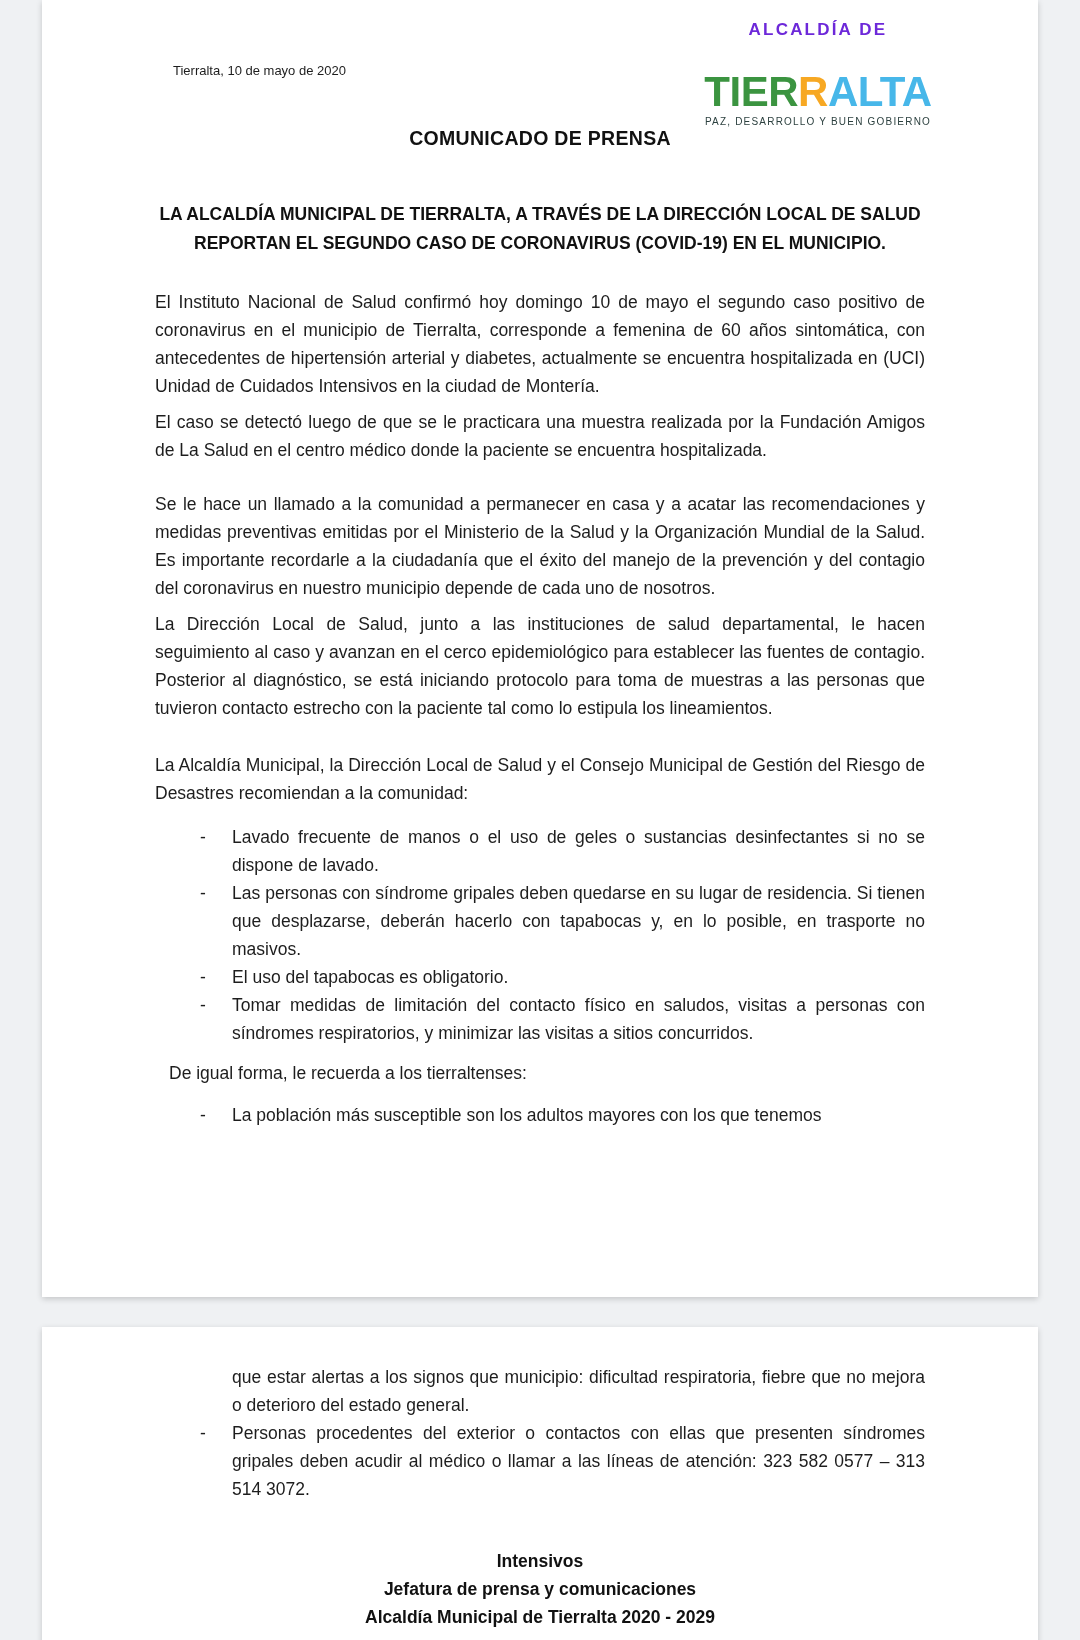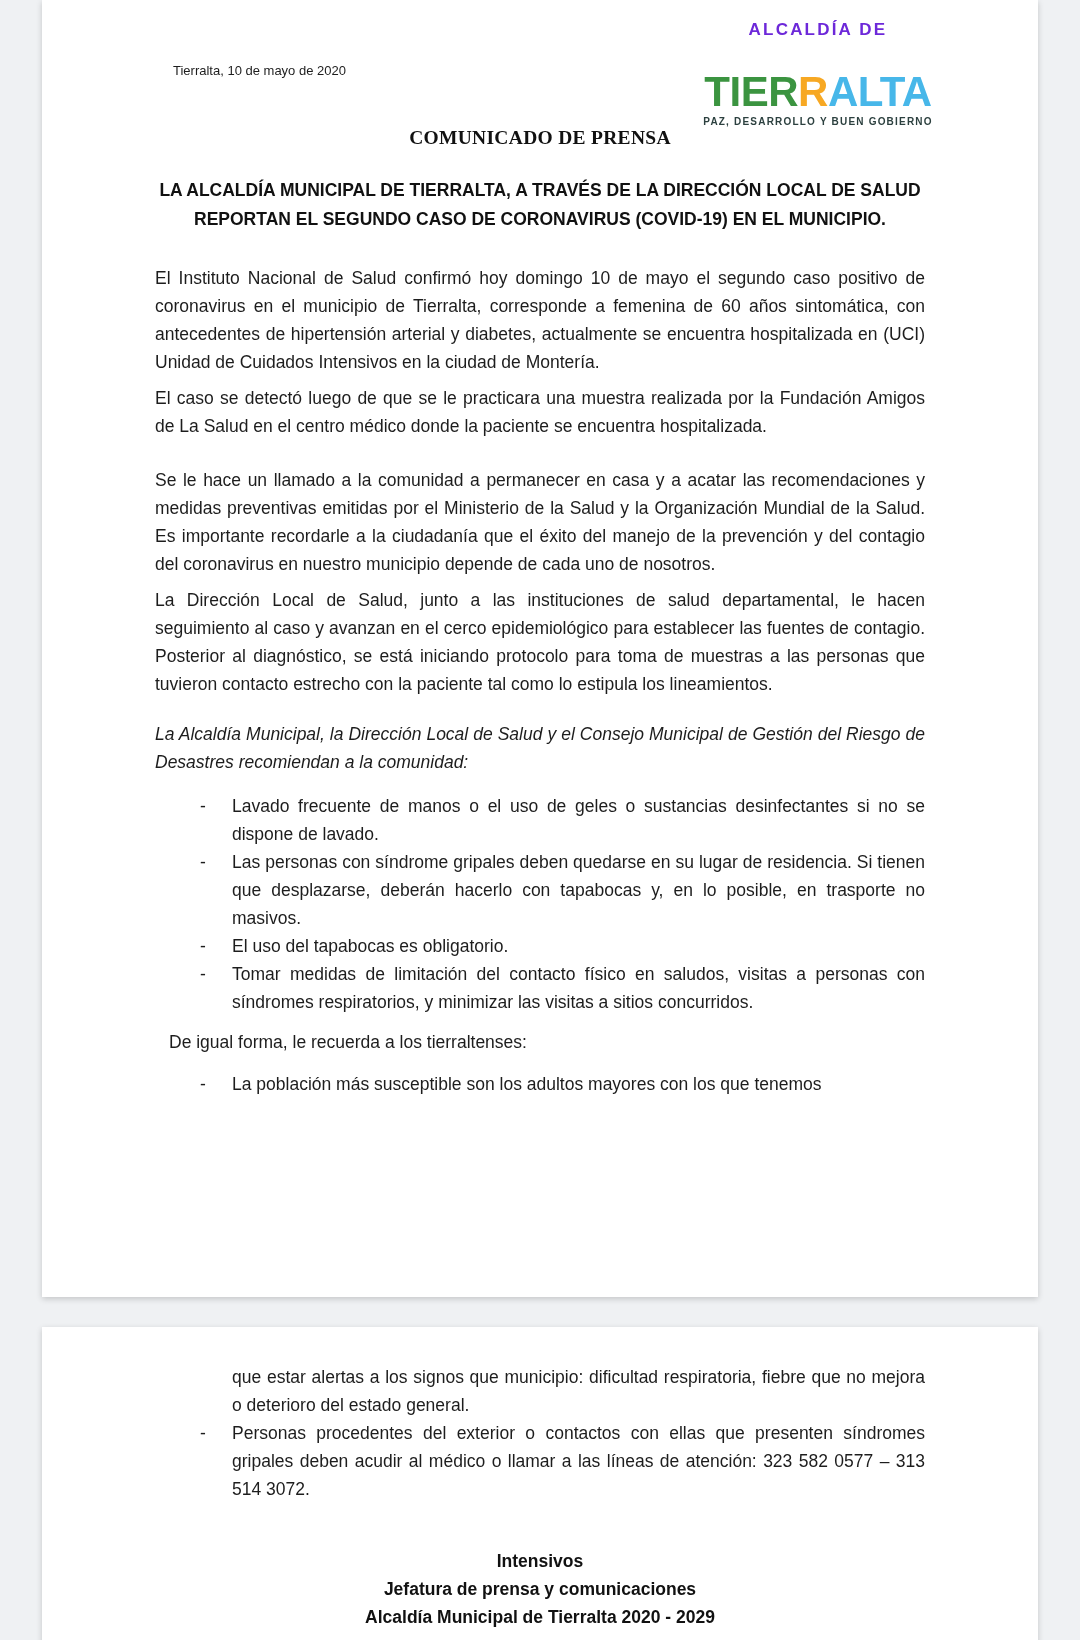--- a/index.html
+++ b/index.html
@@ -32,42 +32,42 @@
   }
   .logo-top {
     font-size:17px; font-weight:700; letter-spacing:2.2px;
     line-height:20px;
   }
   .logo-word {
     font-size:42px; font-weight:800; line-height:44px;
     letter-spacing:-0.5px; white-space:nowrap;margin-top:30px;
   }
   .logo-tagline {
-    font-size:10px; font-weight:700; letter-spacing:1.2px;
+    font-size:10px; font-weight:400; letter-spacing:1.2px;
     margin-top:2px; white-space:nowrap;
   }
 
   .title {
     margin:44px 0 0; text-align:center;
     font-size:19.5px; font-weight:700; letter-spacing:0.3px;
-    line-height:24px; color:#111;font-family:Liberation Serif, serif;
+    line-height:24px; color:#111;
   }
   .heading {
-    margin:26px 0 0; text-align:center;
+    margin:50px 0 0; text-align:center;
     font-size:17.5px; font-weight:700;
     line-height:29px; color:#111;
   }
   .para {
     margin:8px 0 0;
     font-size:17.5px; line-height:28px;
     text-align:justify;
   }
   .para.first    { margin-top:30px; }
   .para.space-lg { margin-top:26px; }
-  .para.space-md { margin-top:22px;font-style:italic; }
+  .para.space-md { margin-top:29px; }
 
   .bullets { margin-top:16px; }
   .bullet-item {
     display:flex; padding-left:45px;
     font-size:17.5px; line-height:28px;
   }
   .bullet-dash { width:32px; flex:none; }
   .bullet-text { flex:1; text-align:justify; }
 
   .reminder {

